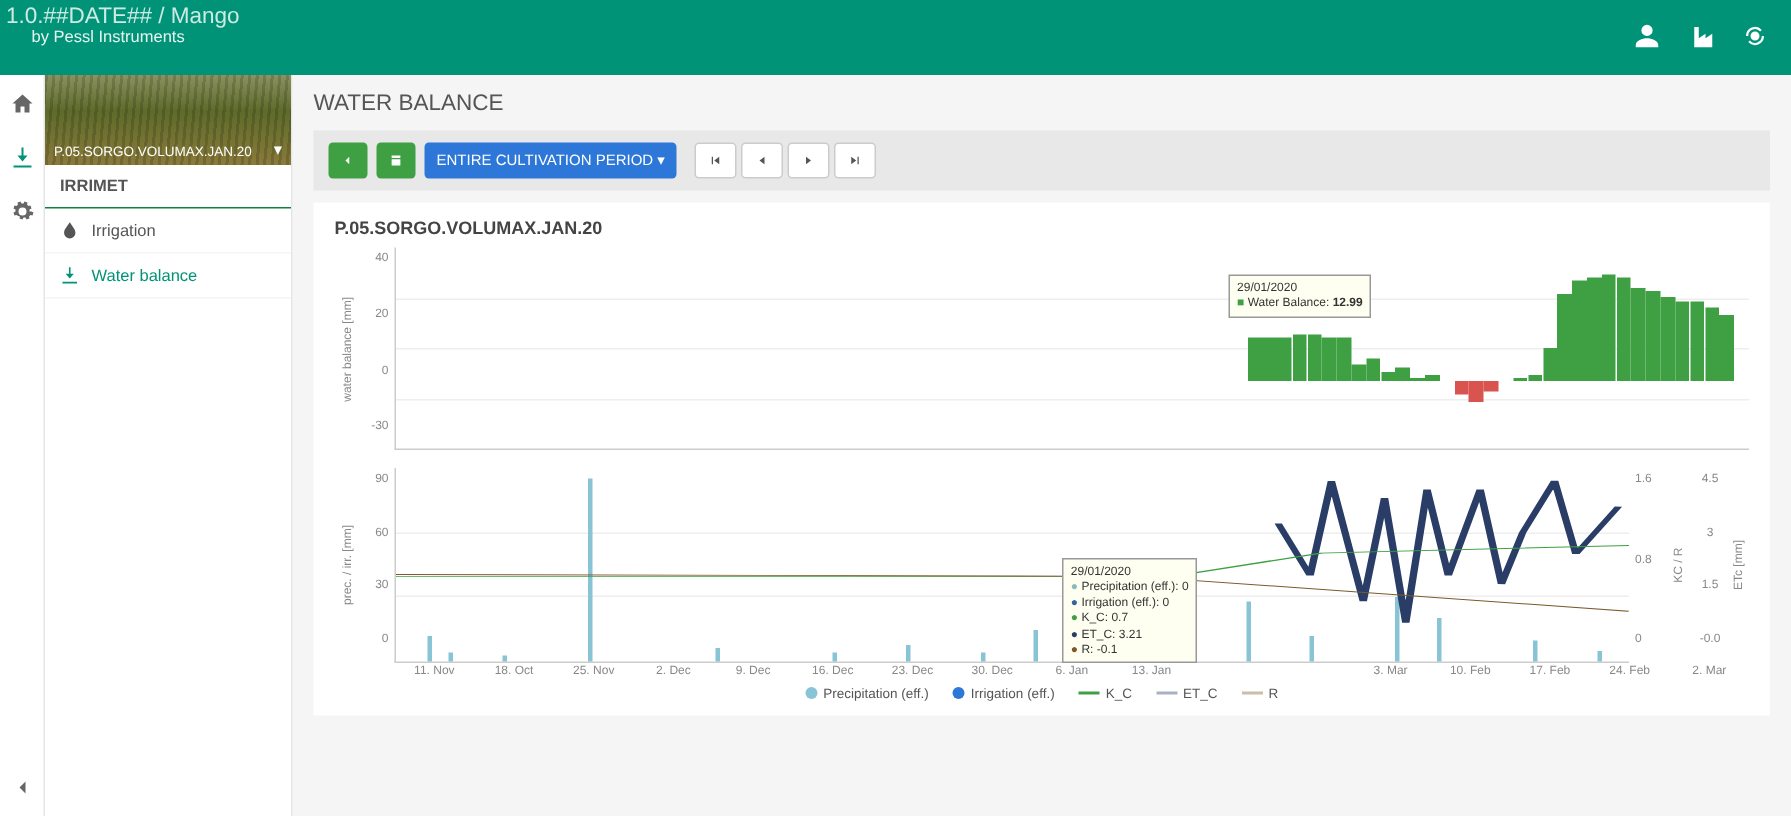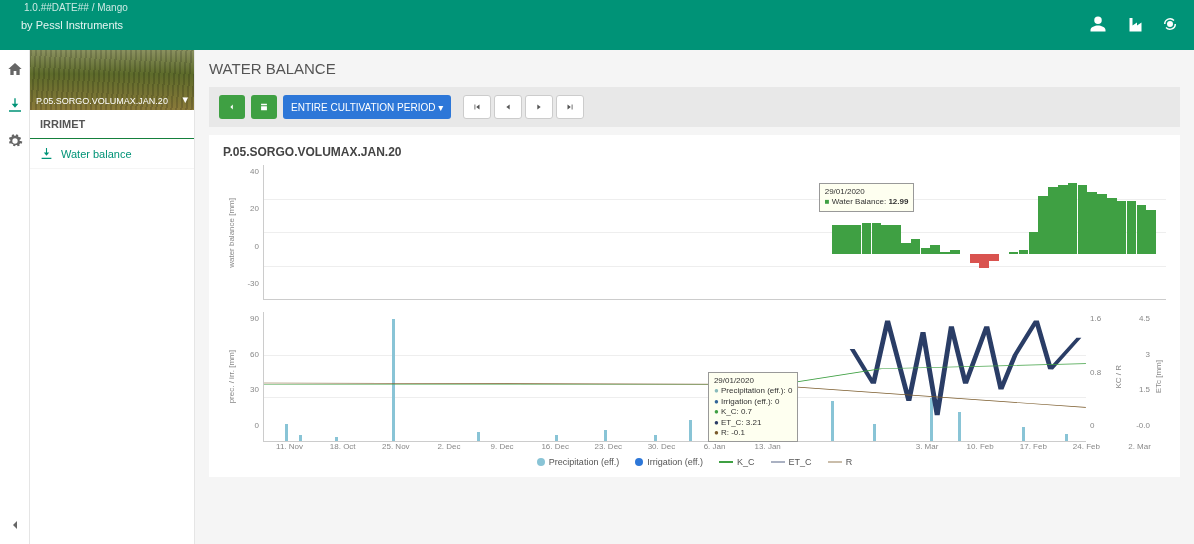--- a/index.html
+++ b/index.html
@@ -1,18 +1,18 @@
 <!DOCTYPE html>
 <html><head>
 <meta charset="utf-8">
 <style>
 *{box-sizing:border-box;margin:0;padding:0;font-family:Arial,Helvetica,sans-serif}
 body{background:#f5f5f5;width:1194px;height:544px;overflow:hidden;font-size:11px;color:#333}
 .topbar{height:50px;background:#009377;color:#fff;display:flex;align-items:center;padding:0 15px;position:relative}
-.version{position:absolute;top:2px;left:24px;font-size:10px;color:rgba(255,255,255,.8)}
+.version{position:absolute;top:2px;left:4px;font-size:15px;color:rgba(255,255,255,.8)}
 .logo{display:flex;align-items:baseline;margin-left:0}
 .logo-main{font-size:24px;font-weight:300;letter-spacing:-.5px}
 .logo-sub{font-size:11px;margin-left:6px;opacity:.9}
 .topbar-icons{margin-left:auto;display:flex;gap:18px}
 .topbar-icons svg{width:18px;height:18px;fill:#fff;cursor:pointer}
 .layout{display:flex;height:494px}
 .rail{width:30px;background:#fff;border-right:1px solid #e5e5e5;display:flex;flex-direction:column;align-items:center;padding-top:8px;gap:14px}
 .rail-btn{width:22px;height:22px;display:flex;align-items:center;justify-content:center;cursor:pointer;color:#666}
 .rail-btn svg{width:16px;height:16px;fill:currentColor}
 .rail-btn.active{color:#009377}
@@ -96,20 +96,26 @@
         </svg>
       </div>
   </div>
 
   <div class="sidebar">
     <div class="crop-banner">
       <span class="crop-name">P.05.SORGO.VOLUMAX.JAN.20</span>
       <span class="crop-arrow">▾</span>
     </div>
     <div class="section-title">IRRIMET</div>
+    <div class="side-item">
+      <svg viewBox="0 0 24 24">
+          <path d="M12 2C8 8 5 11 5 15a7 7 0 0014 0c0-4-3-7-7-13z"></path>
+        </svg>
+      <span>Irrigation</span>
+    </div>
     <div class="side-item active">
       <svg viewBox="0 0 24 24">
           <path d="M11 2v8H7l5 6 5-6h-4V2h-2zM3 20h18v2H3z"></path>
         </svg>
       <span>Water balance</span>
     </div>
   </div>
 
   <div class="main">
     <div class="page-title">WATER BALANCE</div>
@@ -256,21 +262,21 @@
             </svg>
           </div>
         <div class="yaxis" style="text-align:left;padding:2px 0 12px 4px">
           <span>1.6</span>
             <span>0.8</span>
             <span>0</span>
         </div>
         <div class="ylabel">
             <span>KC / R</span>
           </div>
-        <div class="yaxis" style="text-align:right;padding:2px 0 12px 4px">
+        <div class="yaxis" style="text-align:center;padding:2px 0 12px 4px">
           <span>4.5</span>
             <span>3</span>
             <span>1.5</span>
             <span>-0.0</span>
         </div>
         <div class="ylabel">
             <span>ETc [mm]</span>
           </div>
       </div>
 

